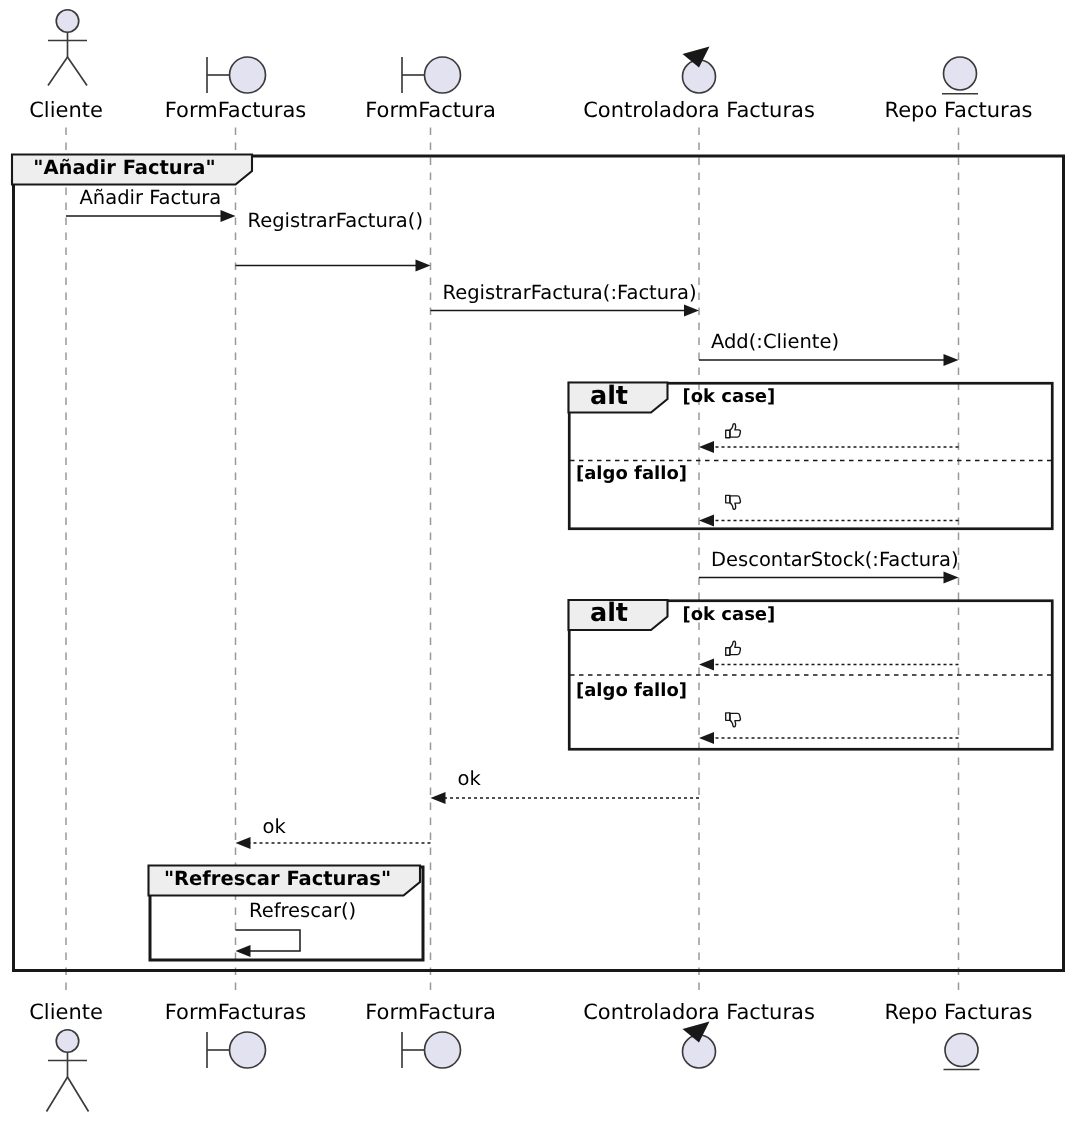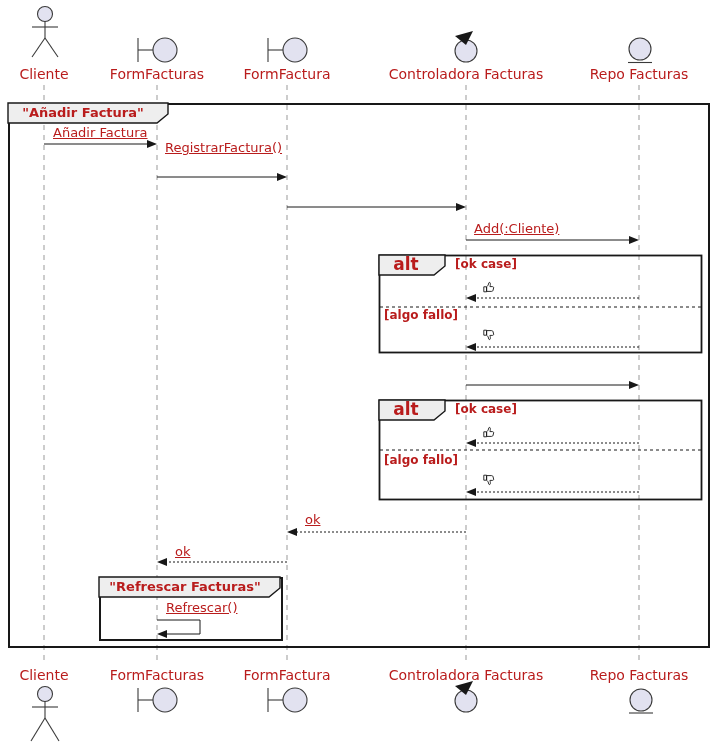--- a/index.html
+++ b/index.html
@@ -1,18 +1,18 @@
 <!DOCTYPE html>
 <html><head>
 <meta charset="utf-8">
 <style>
   html,body{margin:0;padding:0;background:#ffffff;}
   .stage{position:relative;width:717px;height:748px;background:#fff;overflow:hidden;
-         font-family:"DejaVu Sans","Liberation Sans",sans-serif;color:#b91c1c;}
-  .lbl{position:absolute;white-space:nowrap;font-size:13px;line-height:14px;text-decoration:underline;}
+         font-family:"DejaVu Sans","Liberation Sans",sans-serif;color:#000000;}
+  .lbl{position:absolute;white-space:nowrap;font-size:13px;line-height:14px;}
   .plabel{position:absolute;white-space:nowrap;font-size:14px;line-height:16px;transform:translateX(-50%);}
   .ftitle{position:absolute;white-space:nowrap;font-size:13px;font-weight:bold;line-height:15px;}
   .op{position:absolute;white-space:nowrap;font-size:17px;font-weight:bold;line-height:15px;}
   .guard{position:absolute;white-space:nowrap;font-size:12px;font-weight:bold;line-height:13px;}
   svg{position:absolute;left:0;top:0;}
 </style>
 </head>
 <body>
 
 <div class="stage">
@@ -150,21 +150,23 @@
   <div class="plabel" style="left:157px;top:66px;">FormFacturas</div>
   <div class="plabel" style="left:287px;top:66px;">FormFactura</div>
   <div class="plabel" style="left:466px;top:66px;">Controladora Facturas</div>
   <div class="plabel" style="left:639px;top:66px;">Repo Facturas</div>
 
   <div class="ftitle" style="left:8px;top:105px;width:150px;text-align:center;">"Añadir Factura"</div>
   <div class="ftitle" style="left:99px;top:579px;width:172px;text-align:center;">"Refrescar Facturas"</div>
 
   <div class="lbl" style="left:53px;top:126px;">Añadir Factura</div>
   <div class="lbl" style="left:165px;top:141px;">RegistrarFactura()</div>
+  <div class="lbl" style="left:295px;top:189px;">RegistrarFactura(:Factura)</div>
   <div class="lbl" style="left:474px;top:222px;">Add(:Cliente)</div>
+  <div class="lbl" style="left:474px;top:367px;">DescontarStock(:Factura)</div>
   <div class="lbl" style="left:305px;top:513px;">ok</div>
   <div class="lbl" style="left:175px;top:545px;">ok</div>
   <div class="lbl" style="left:166px;top:601px;">Refrescar()</div>
 
   <div class="op" style="left:379px;top:257px;width:54px;text-align:center;">alt</div>
   <div class="guard" style="left:455px;top:258px;">[ok case]</div>
   <div class="guard" style="left:384px;top:309px;">[algo fallo]</div>
 
   <div class="op" style="left:379px;top:402px;width:54px;text-align:center;">alt</div>
   <div class="guard" style="left:455px;top:403px;">[ok case]</div>

